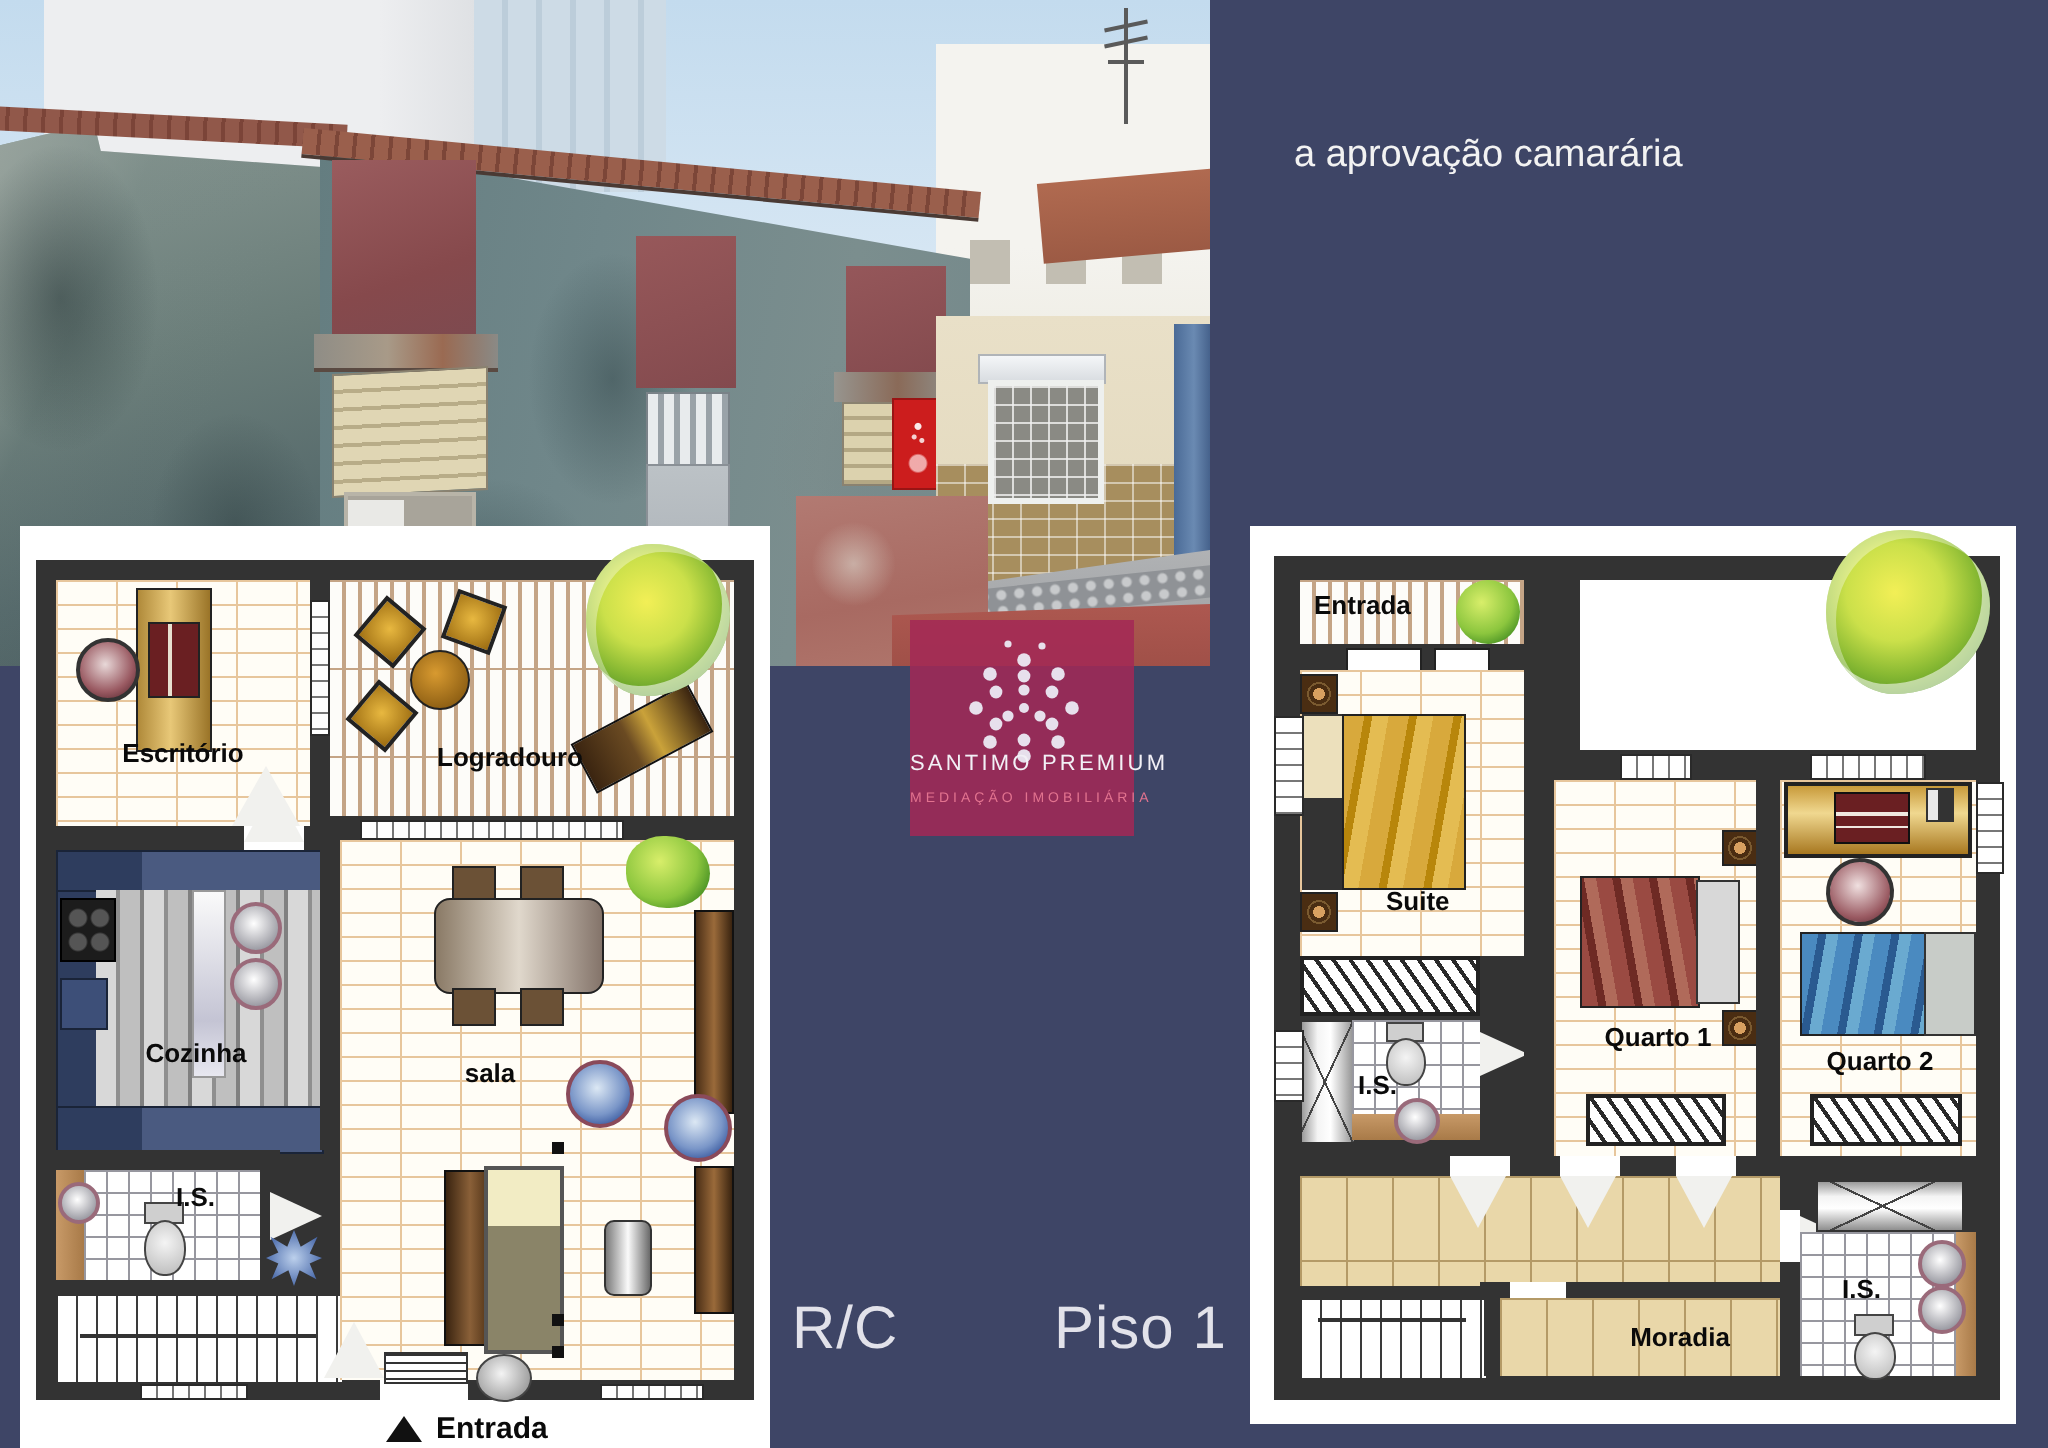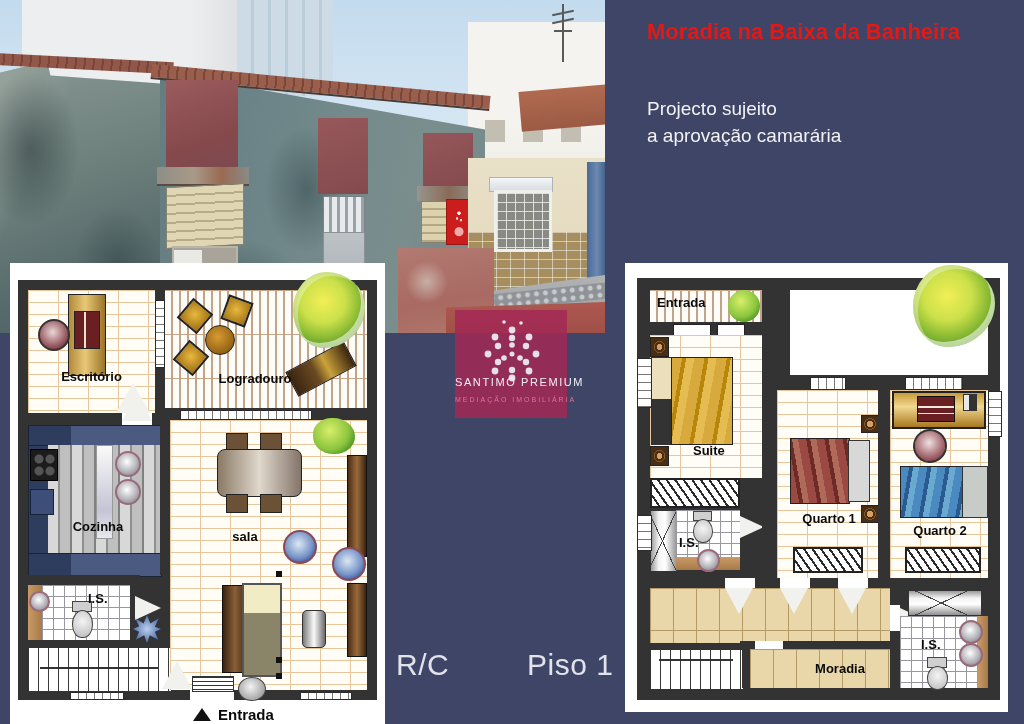--- a/index.html
+++ b/index.html
@@ -157,24 +157,22 @@
          background-size:9px 8px;"></div>
     <div class="abs" style="left:398px;top:248px;width:96px;height:85px;
          background-image:radial-gradient(ellipse 30px 30px at 30% 40%,rgba(220,215,205,.6),transparent 70%),
          linear-gradient(170deg,#b27a72,#a86a62 60%,#b0766c);"></div>
     <div class="abs" style="left:446px;top:302px;width:159px;height:31px;
          clip-path:polygon(0 18%,100% 0,100% 100%,0 100%);
          background:linear-gradient(180deg,#ad5850,#a05048);"></div>
   </div>
 
   <div class="abs" style="left:647px;top:16px;width:360px;">
-    <div class="title">Moradia na Baixa da Banheira</div>
     <div style="height:22px;"></div>
     <div style="height:26px;"></div>
-    <div class="info">Projecto sujeito</div>
     <div class="info">a aprovação camarária</div>
   </div>
 
   <div class="abs" style="left:455px;top:310px;width:112px;height:108px;
        background:rgba(163,40,86,0.85);">
     <svg width="112" height="76" viewBox="0 0 112 76" style="position:absolute;left:0;top:2px;">
       <g fill="#eceaf4" opacity="0.95">
         <circle cx="57" cy="42" r="2.5"></circle>
         <circle cx="57" cy="33" r="2.8"></circle>
           <circle cx="65" cy="46" r="2.8"></circle>

